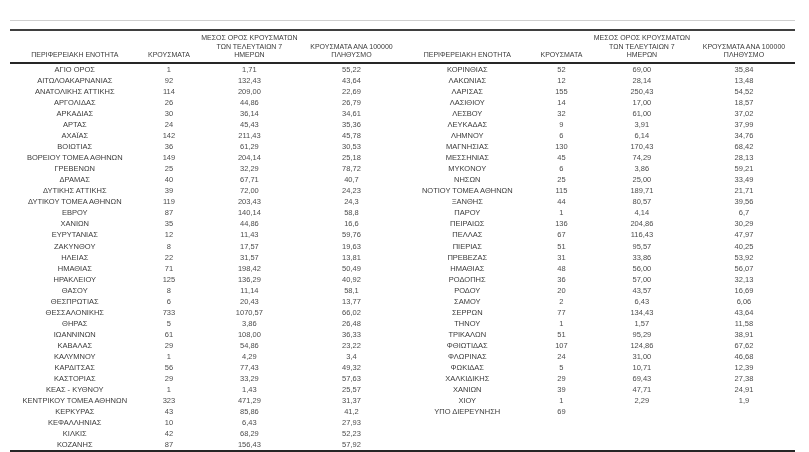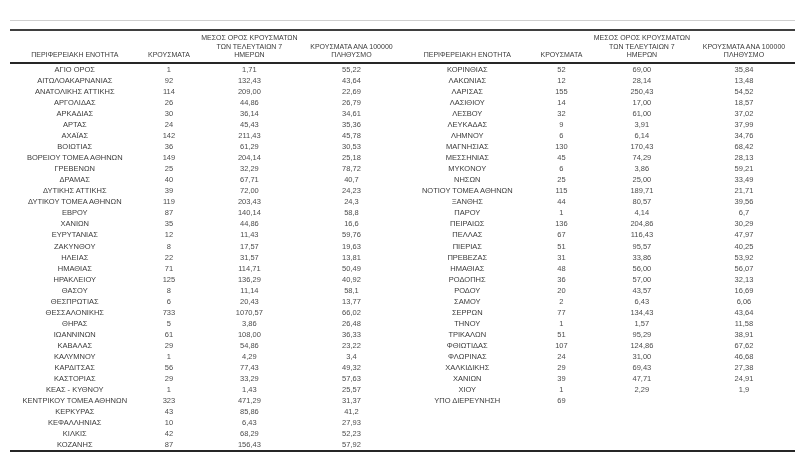--- a/index.html
+++ b/index.html
@@ -189,21 +189,21 @@
           </tr>
           <tr>
             <td class="region-cell">ΗΛΕΙΑΣ</td>
             <td class="cases-cell">22</td>
             <td class="avg7-cell">31,57</td>
             <td class="per100k-cell">13,81</td>
           </tr>
           <tr>
             <td class="region-cell">ΗΜΑΘΙΑΣ</td>
             <td class="cases-cell">71</td>
-            <td class="avg7-cell">114,71</td>
+            <td class="avg7-cell">198,42</td>
             <td class="per100k-cell">50,49</td>
           </tr>
           <tr>
             <td class="region-cell">ΗΡΑΚΛΕΙΟΥ</td>
             <td class="cases-cell">125</td>
             <td class="avg7-cell">136,29</td>
             <td class="per100k-cell">40,92</td>
           </tr>
           <tr>
             <td class="region-cell">ΘΑΣΟΥ</td>
@@ -470,20 +470,26 @@
             <td class="avg7-cell">124,86</td>
             <td class="per100k-cell">67,62</td>
           </tr>
           <tr>
             <td class="region-cell">ΦΛΩΡΙΝΑΣ</td>
             <td class="cases-cell">24</td>
             <td class="avg7-cell">31,00</td>
             <td class="per100k-cell">46,68</td>
           </tr>
           <tr>
+            <td class="region-cell">ΦΩΚΙΔΑΣ</td>
+            <td class="cases-cell">5</td>
+            <td class="avg7-cell">10,71</td>
+            <td class="per100k-cell">12,39</td>
+          </tr>
+          <tr>
             <td class="region-cell">ΧΑΛΚΙΔΙΚΗΣ</td>
             <td class="cases-cell">29</td>
             <td class="avg7-cell">69,43</td>
             <td class="per100k-cell">27,38</td>
           </tr>
           <tr>
             <td class="region-cell">ΧΑΝΙΩΝ</td>
             <td class="cases-cell">39</td>
             <td class="avg7-cell">47,71</td>
             <td class="per100k-cell">24,91</td>

